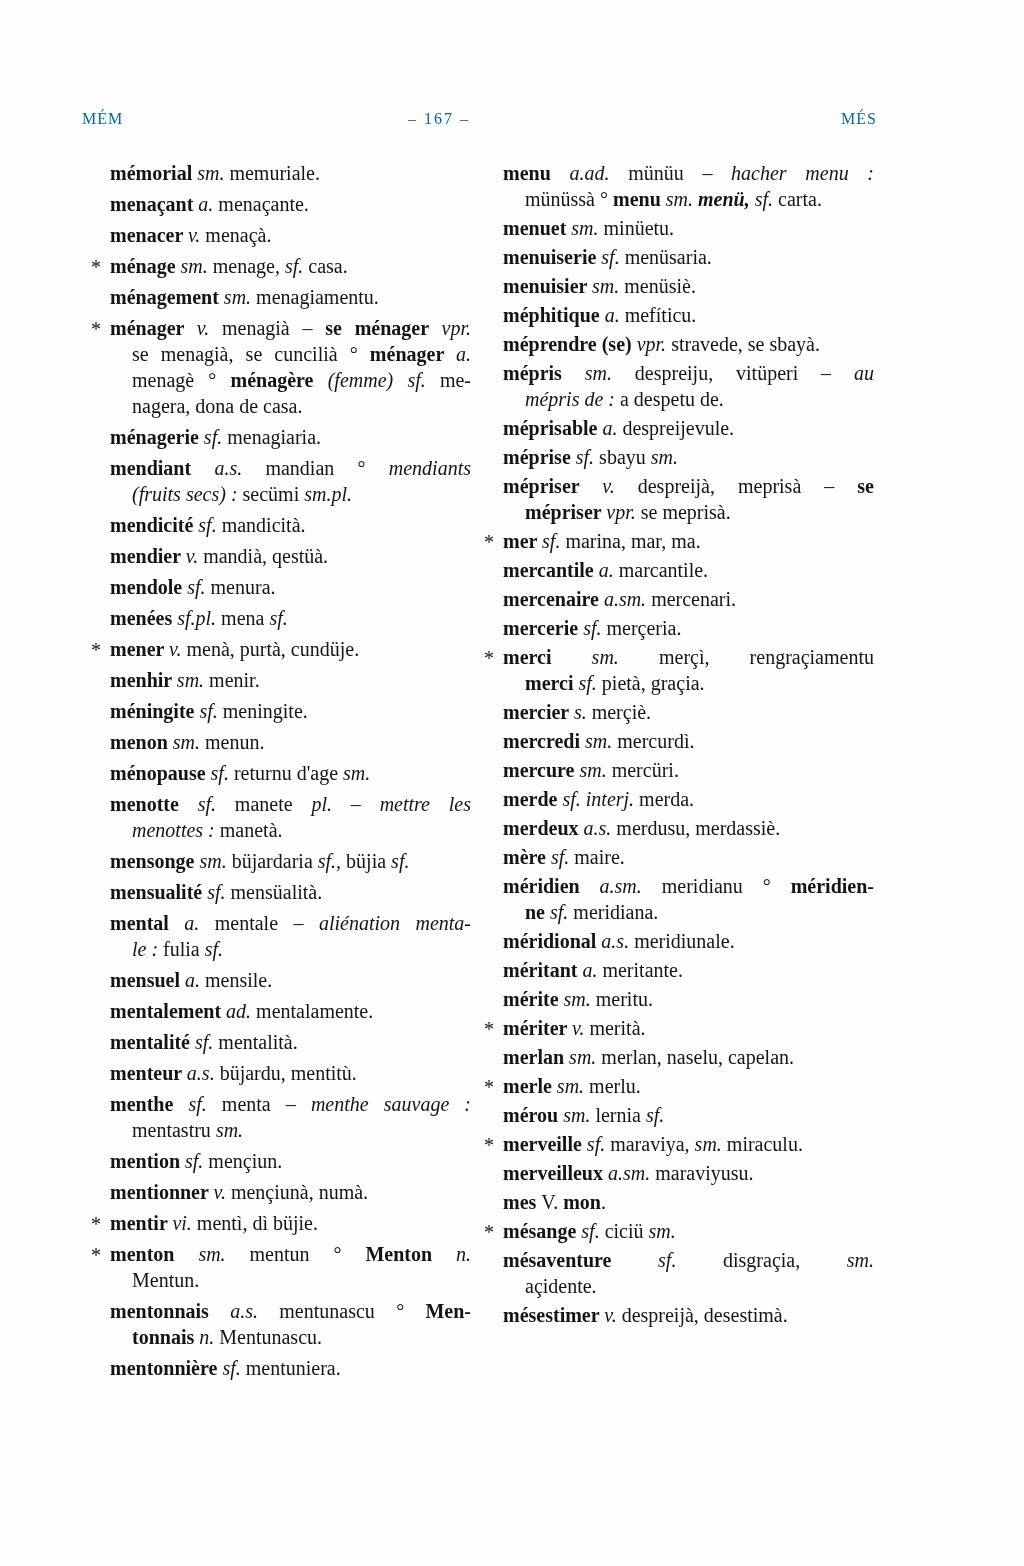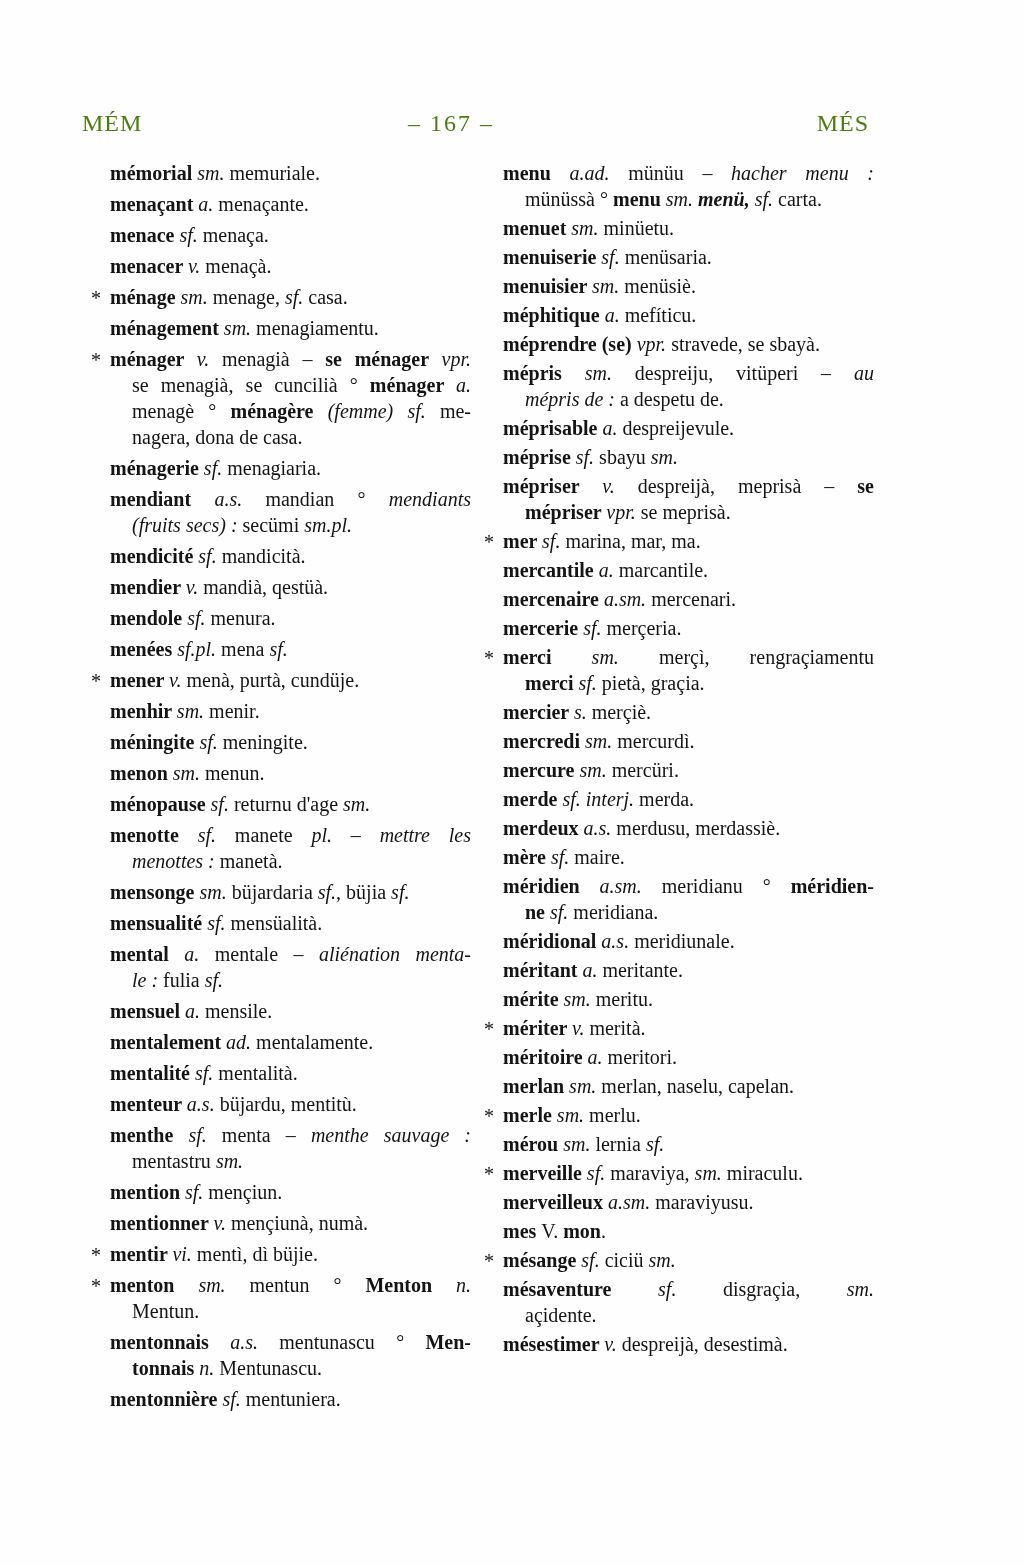--- a/index.html
+++ b/index.html
@@ -5,24 +5,24 @@
   html,body{margin:0;padding:0;background:#e8e8e8;}
   .page{
     position:relative;
     width:1024px;height:1566px;
     margin:0 auto;
     background:#fefefe;
     color:#141414;
     font-family:"Liberation Serif","DejaVu Serif",serif;
     overflow:hidden;
   }
-  .hdr{position:absolute;top:110px;font-size:24px;letter-spacing:1px;color:#4d7c0f;}
+  .hdr{position:absolute;top:110px;font-size:16px;letter-spacing:1px;color:#0369a1;}
   .h-left{left:82px;}
   .h-center{left:408px;width:160px;text-align:left;letter-spacing:2px;}
-  .h-right{right:155px;}
+  .h-right{right:147px;}
   .col{position:absolute;top:160px;font-size:20px;line-height:26px;}
   .col-left{left:75px;width:396px;}
   .col-right{left:484px;width:390px;}
   .entry{position:relative;padding-left:19px;}
   .col-left .entry{margin-bottom:5px;margin-left:16px;}
   .col-right .entry{margin-bottom:3px;}
   .line{white-space:nowrap;}
   .line.cont{padding-left:22px;}
   .line.jst{white-space:normal;text-align:justify;text-align-last:justify;}
   .star{position:absolute;left:0;top:1px;font-size:20px;}
@@ -39,23 +39,20 @@
   <span class="hdr h-center">– 167 –</span>
   <span class="hdr h-right">MÉS</span>
   <div class="col col-left" id="col-left">
       <div class="entry">
         <div class="line"><span class="sb">mémorial </span><span class="si">sm. </span><span class="sn">memuriale.</span></div>
       </div>
       <div class="entry">
         <div class="line"><span class="sb">menaçant </span><span class="si">a. </span><span class="sn">menaçante.</span></div>
       </div>
       <div class="entry">
-        <div class="line"><span class="sb">menace </span><span class="si">sf. </span><span class="sn">menaça.</span></div>
-      </div>
-      <div class="entry">
         <div class="line"><span class="sb">menacer </span><span class="si">v. </span><span class="sn">menaçà.</span></div>
       </div>
       <div class="entry">
         <span class="star">*</span>
         <div class="line"><span class="sb">ménage </span><span class="si">sm. </span><span class="sn">menage, </span><span class="si">sf. </span><span class="sn">casa.</span></div>
       </div>
       <div class="entry">
         <div class="line"><span class="sb">ménagement </span><span class="si">sm. </span><span class="sn">menagiamentu.</span></div>
       </div>
       <div class="entry">
@@ -234,23 +231,20 @@
         <div class="line"><span class="sb">méritant </span><span class="si">a. </span><span class="sn">meritante.</span></div>
       </div>
       <div class="entry">
         <div class="line"><span class="sb">mérite </span><span class="si">sm. </span><span class="sn">meritu.</span></div>
       </div>
       <div class="entry">
         <span class="star">*</span>
         <div class="line"><span class="sb">mériter </span><span class="si">v. </span><span class="sn">merità.</span></div>
       </div>
       <div class="entry">
-        <div class="line"><span class="sb">méritoire </span><span class="si">a. </span><span class="sn">meritori.</span></div>
-      </div>
-      <div class="entry">
         <div class="line"><span class="sb">merlan </span><span class="si">sm. </span><span class="sn">merlan, naselu, capelan.</span></div>
       </div>
       <div class="entry">
         <span class="star">*</span>
         <div class="line"><span class="sb">merle </span><span class="si">sm. </span><span class="sn">merlu.</span></div>
       </div>
       <div class="entry">
         <div class="line"><span class="sb">mérou </span><span class="si">sm. </span><span class="sn">lernia </span><span class="si">sf.</span></div>
       </div>
       <div class="entry">

